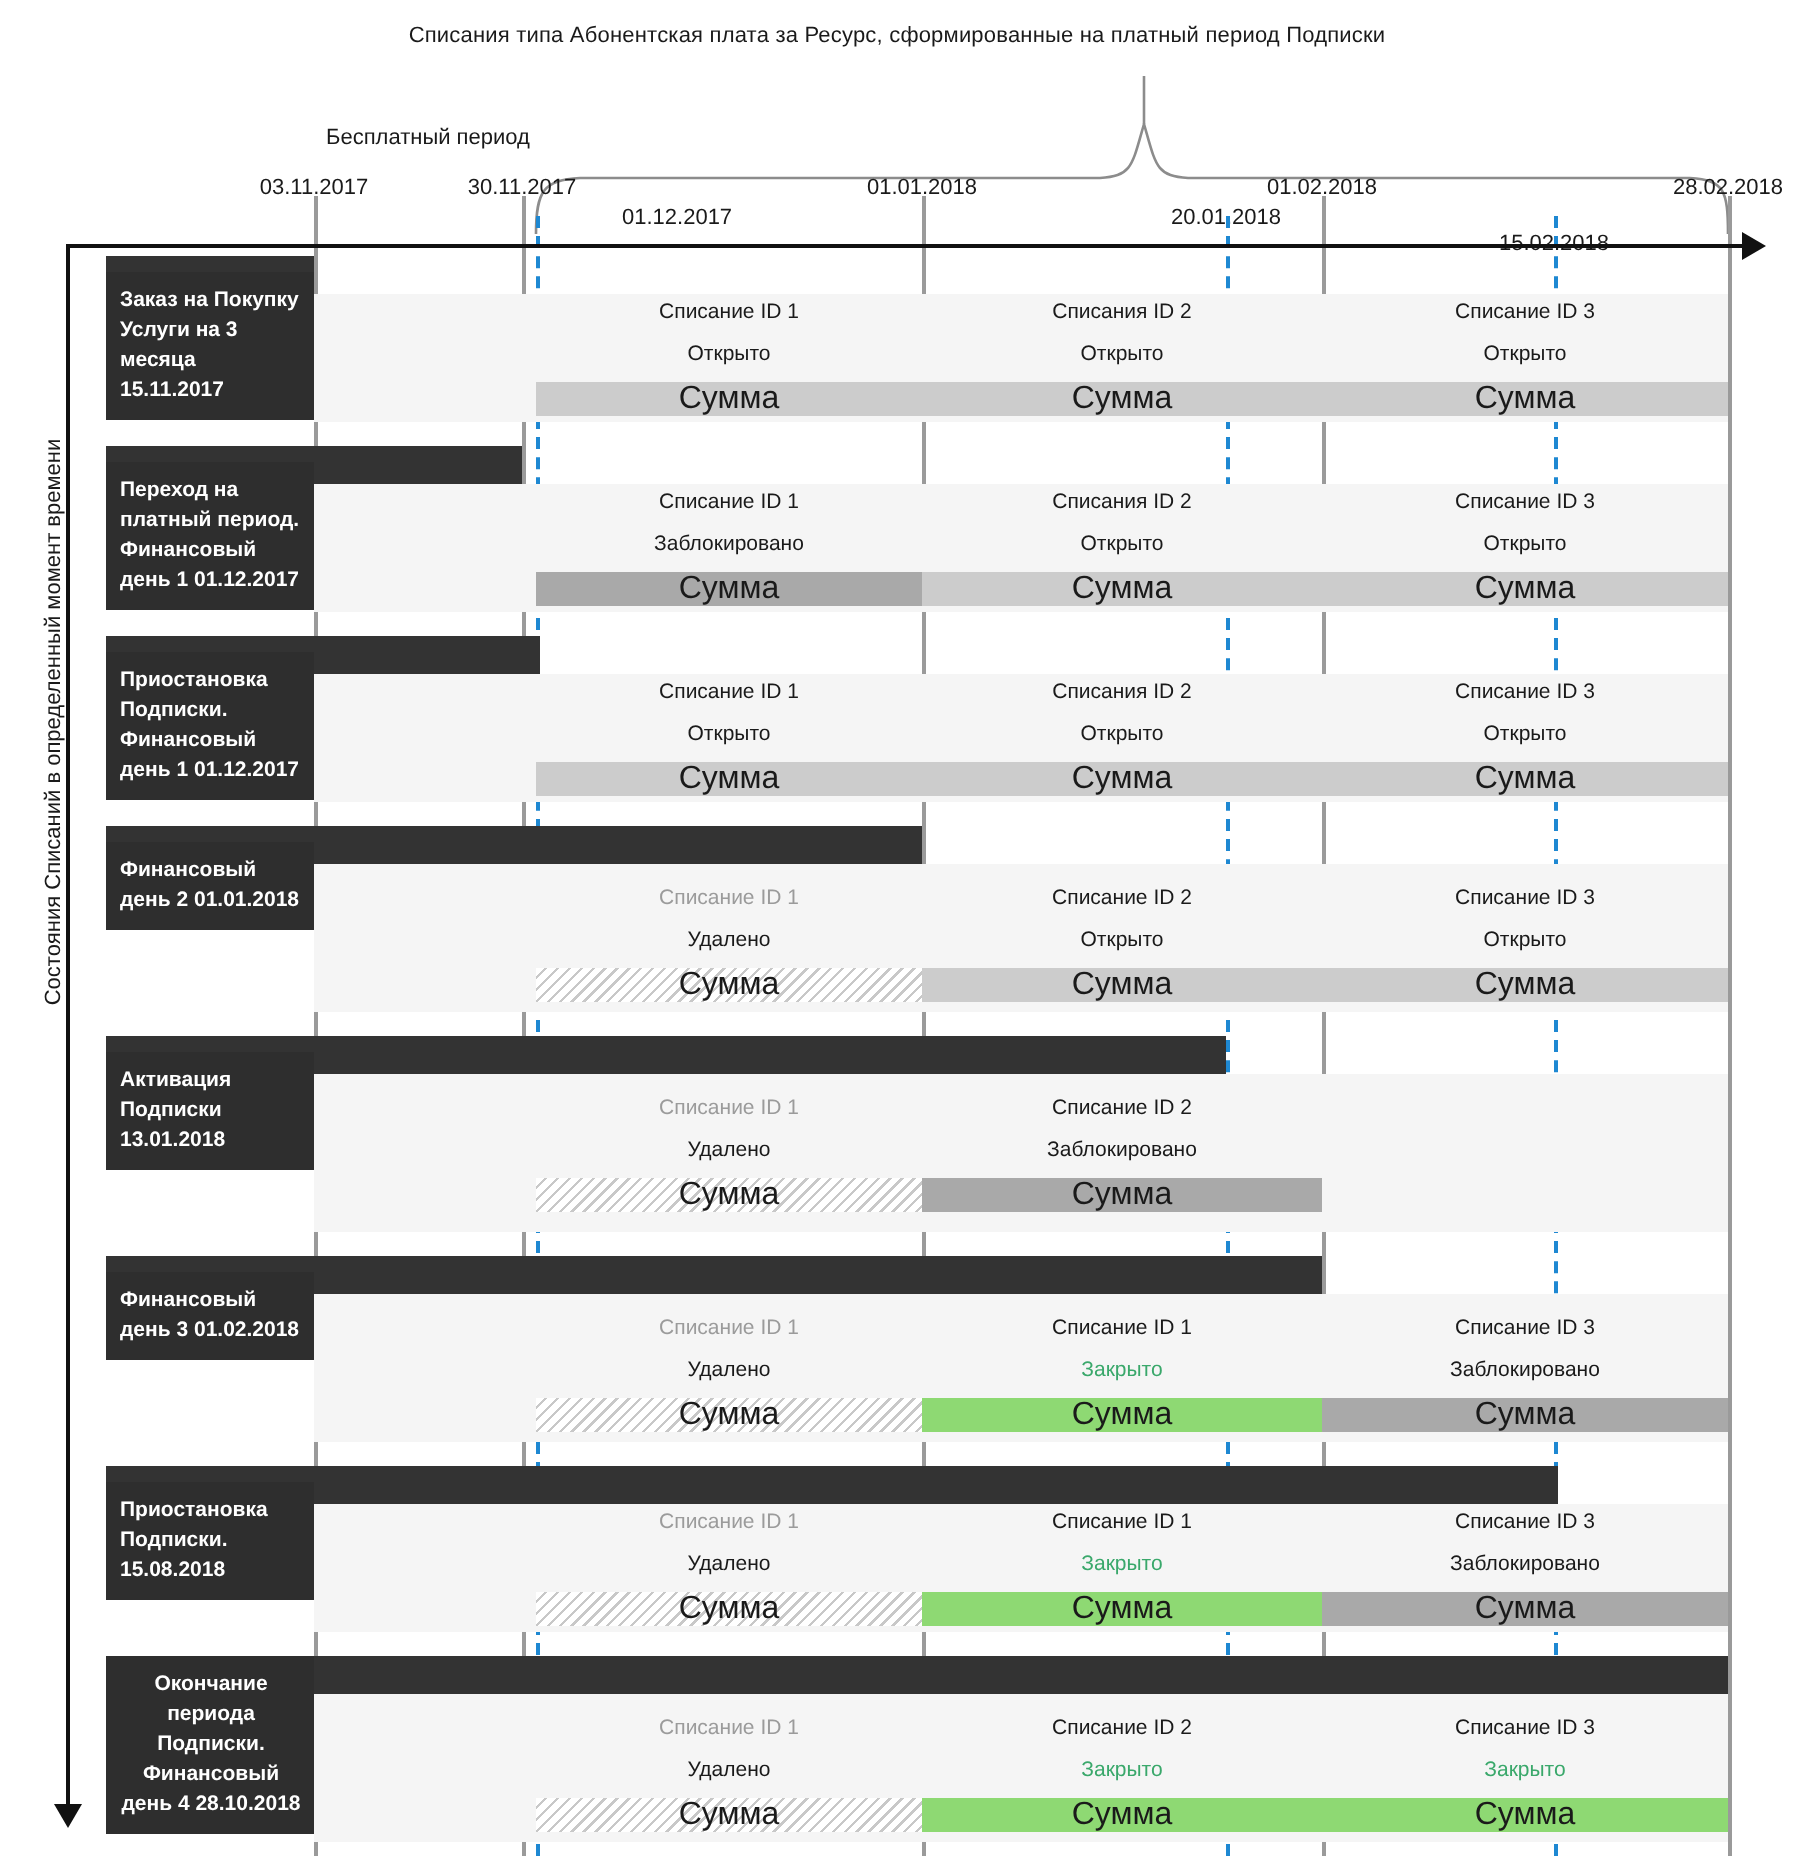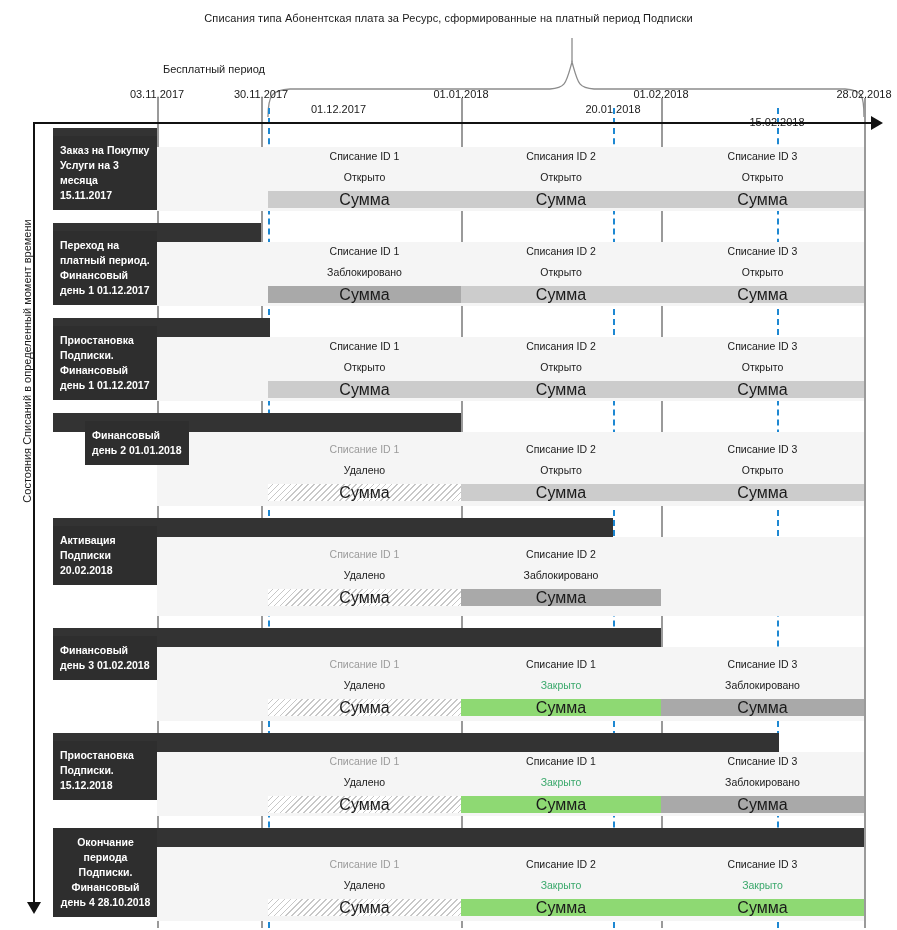--- a/index.html
+++ b/index.html
@@ -269,41 +269,41 @@
         </div>
         <div class="cell" style="left: 661px; width: 203px; top: 340px;">
           <span class="cid">Списание ID 3</span>
           <span class="cstate">Открыто</span>
           <span class="amount open">Сумма</span>
         </div>
       </div>
       <div class="row" style="top: 0px;">
         <div class="row-bar" style="left: 53px; top: 413px; width: 408px;"></div>
         <div class="row-band" style="left: 157px; top: 432px; width: 707px; height: 74px;"></div>
-        <div class="row-label" style="top: 421px; margin-left: 32px;">Финансовый день 2 01.01.2018</div>
+        <div class="row-label" style="top: 421px;">Финансовый день 2 01.01.2018</div>
         <div class="cell deleted" style="left: 268px; width: 193px; top: 443px;">
           <span class="cid">Списание ID 1</span>
           <span class="cstate">Удалено</span>
           <span class="amount deleted">Сумма</span>
         </div>
         <div class="cell" style="left: 461px; width: 200px; top: 443px;">
           <span class="cid">Списание ID 2</span>
           <span class="cstate">Открыто</span>
           <span class="amount open">Сумма</span>
         </div>
         <div class="cell" style="left: 661px; width: 203px; top: 443px;">
           <span class="cid">Списание ID 3</span>
           <span class="cstate">Открыто</span>
           <span class="amount open">Сумма</span>
         </div>
       </div>
       <div class="row" style="top: 0px;">
         <div class="row-bar" style="left: 53px; top: 518px; width: 560px;"></div>
         <div class="row-band" style="left: 157px; top: 537px; width: 707px; height: 79px;"></div>
-        <div class="row-label" style="top: 526px;">Активация Подписки 20.02.2018</div>
+        <div class="row-label" style="top: 526px;">Активация Подписки 13.01.2018</div>
         <div class="cell deleted" style="left: 268px; width: 193px; top: 548px;">
           <span class="cid">Списание ID 1</span>
           <span class="cstate">Удалено</span>
           <span class="amount deleted">Сумма</span>
         </div>
         <div class="cell" style="left: 461px; width: 200px; top: 548px;">
           <span class="cid">Списание ID 2</span>
           <span class="cstate">Заблокировано</span>
           <span class="amount blocked">Сумма</span>
         </div>
@@ -324,21 +324,21 @@
         </div>
         <div class="cell" style="left: 661px; width: 203px; top: 658px;">
           <span class="cid">Списание ID 3</span>
           <span class="cstate">Заблокировано</span>
           <span class="amount blocked">Сумма</span>
         </div>
       </div>
       <div class="row" style="top: 0px;">
         <div class="row-bar" style="left: 53px; top: 733px; width: 726px;"></div>
         <div class="row-band" style="left: 157px; top: 752px; width: 707px; height: 64px;"></div>
-        <div class="row-label" style="top: 741px;">Приостановка Подписки. 15.12.2018</div>
+        <div class="row-label" style="top: 741px;">Приостановка Подписки. 15.08.2018</div>
         <div class="cell deleted" style="left: 268px; width: 193px; top: 755px;">
           <span class="cid">Списание ID 1</span>
           <span class="cstate">Удалено</span>
           <span class="amount deleted">Сумма</span>
         </div>
         <div class="cell" style="left: 461px; width: 200px; top: 755px;">
           <span class="cid">Списание ID 1</span>
           <span class="cstate closed">Закрыто</span>
           <span class="amount closed">Сумма</span>
         </div>

